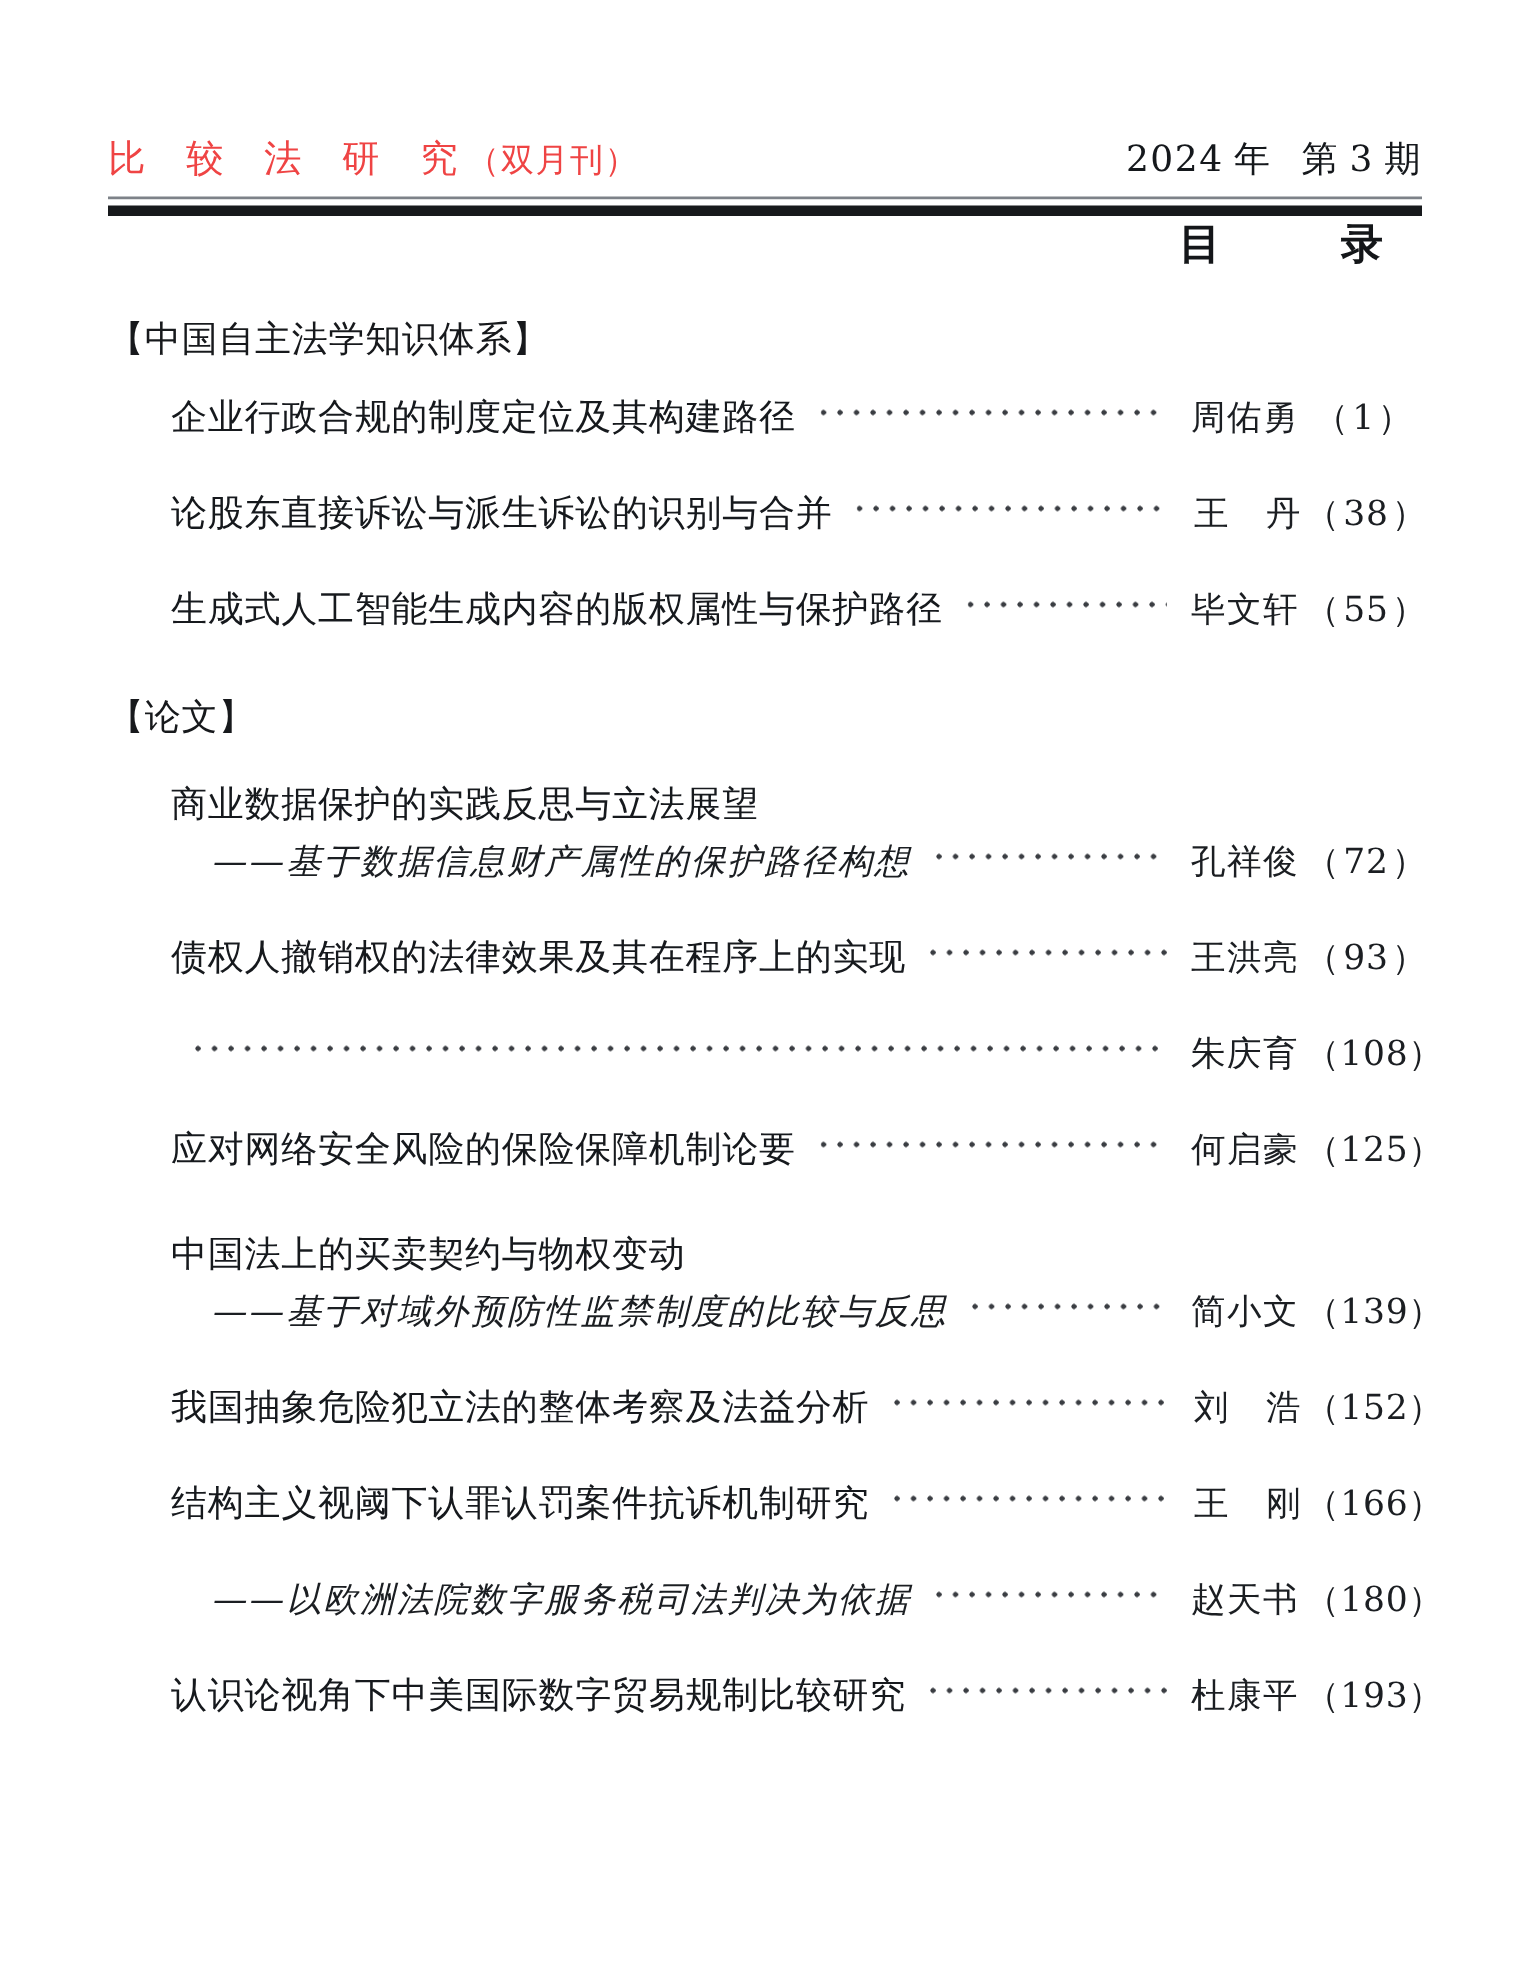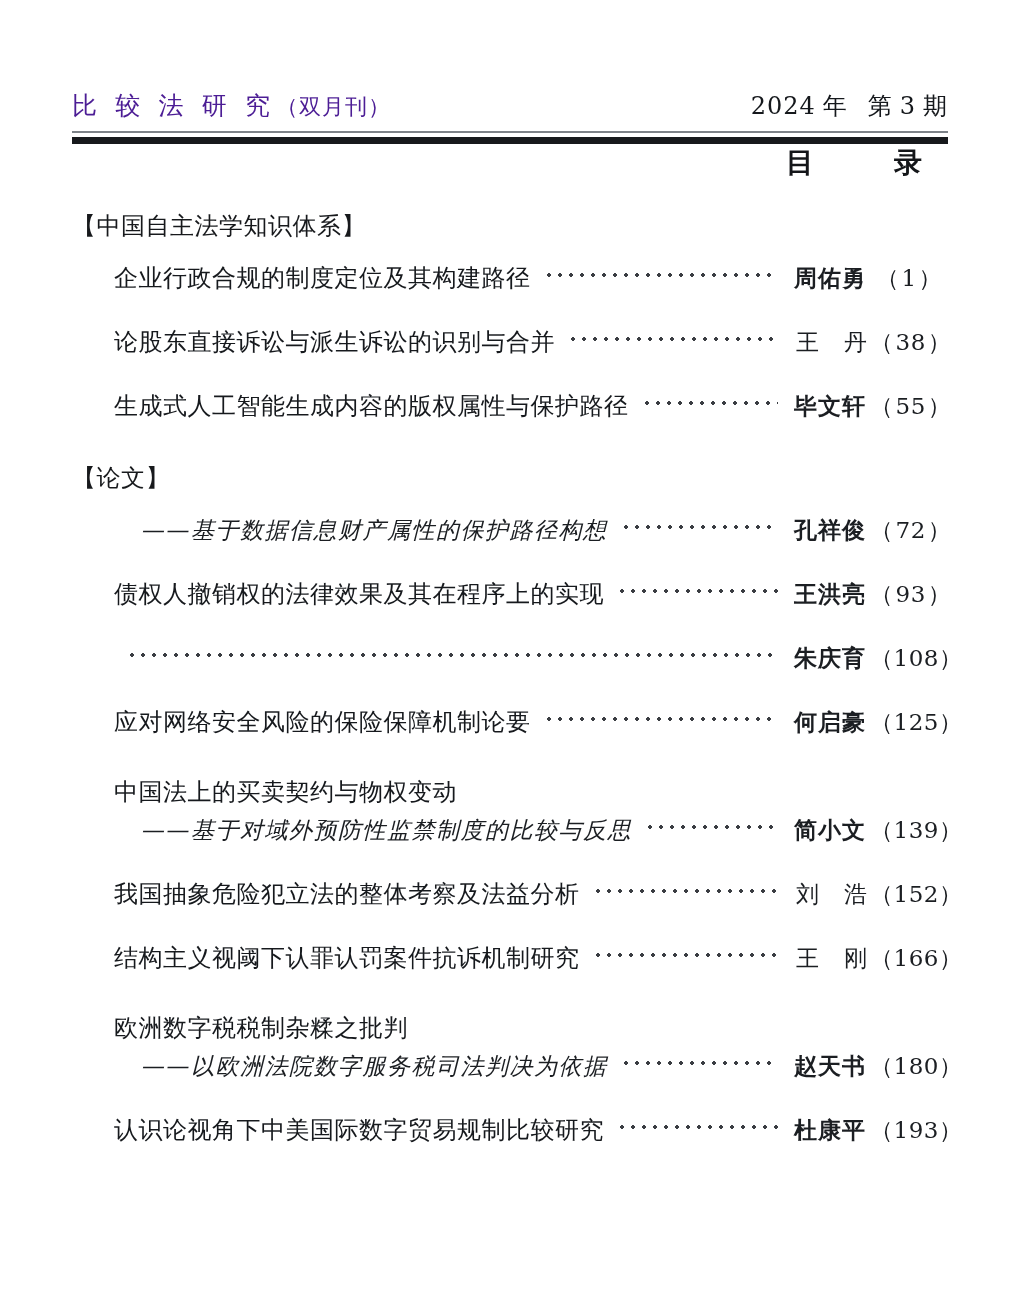--- a/index.html
+++ b/index.html
@@ -26,24 +26,24 @@
 
   
   .running-head {
     display: flex;
     align-items: flex-end;
     justify-content: space-between;
     padding-top: 78px;
     height: 44px;
   }
   .journal-name {
-    font-family: Liberation Serif, serif;
+    font-family: Liberation Mono, monospace;
     font-size: 25px;
     letter-spacing: 6px;
-    color: #4c1d95;
+    color: #ef4444;
     white-space: nowrap;
   }
   .journal-name .paren {
     letter-spacing: 1px;
     font-size: 22px;
   }
   .issue-line {
     font-family: "DejaVu Serif", "Liberation Serif", serif;
     font-size: 24px;
     color: #15181c;
@@ -154,21 +154,21 @@
     white-space: nowrap;
     font-family: "DejaVu Serif", "Liberation Serif", serif;
   }
   .author {
     font-size: 23px;
     color: #1b1e22;
     display: inline-block;
     text-align: justify;
     letter-spacing: 1px;
   }
-  .author.w3 { width: 76px; font-weight: bold; }
+  .author.w3 { width: 76px; }
   .author.w2 {
     width: 76px;
     display: inline-flex;
     justify-content: space-between;
     padding: 0 2px;
     box-sizing: border-box;
   }
   .pageno {
     font-size: 23px;
     color: #1b1e22;
@@ -245,20 +245,21 @@
           <span class="entry-title">生成式人工智能生成内容的版权属性与保护路径</span>
           <div class="leader"></div>
           <div class="entry-meta">
             <span class="author w3">毕文轩</span>
             <span class="pageno"><span class="pl">（</span><span>55</span><span class="pr">）</span></span>
           </div>
         </div>
       </div>
       <div class="section-heading">【论文】</div>
       <div class="entry">
+        <div class="entry-title-only">商业数据保护的实践反思与立法展望</div>
         <div class="entry-line sub">
           <span class="entry-subtitle">——基于数据信息财产属性的保护路径构想</span>
           <div class="leader"></div>
           <div class="entry-meta">
             <span class="author w3">孔祥俊</span>
             <span class="pageno"><span class="pl">（</span><span>72</span><span class="pr">）</span></span>
           </div>
         </div>
       </div>
       <div class="entry">
@@ -321,21 +322,20 @@
           <div class="entry-meta">
             <span class="author w2">
               <span>王</span>
               <span>刚</span>
             </span>
             <span class="pageno narrow"><span class="pl">（</span><span>166</span><span class="pr">）</span></span>
           </div>
         </div>
       </div>
       <div class="entry">
-        <div class="entry-title-only">欧洲数字税税制杂糅之批判</div>
         <div class="entry-line sub">
           <span class="entry-subtitle">——以欧洲法院数字服务税司法判决为依据</span>
           <div class="leader"></div>
           <div class="entry-meta">
             <span class="author w3">赵天书</span>
             <span class="pageno narrow"><span class="pl">（</span><span>180</span><span class="pr">）</span></span>
           </div>
         </div>
       </div>
       <div class="entry">

